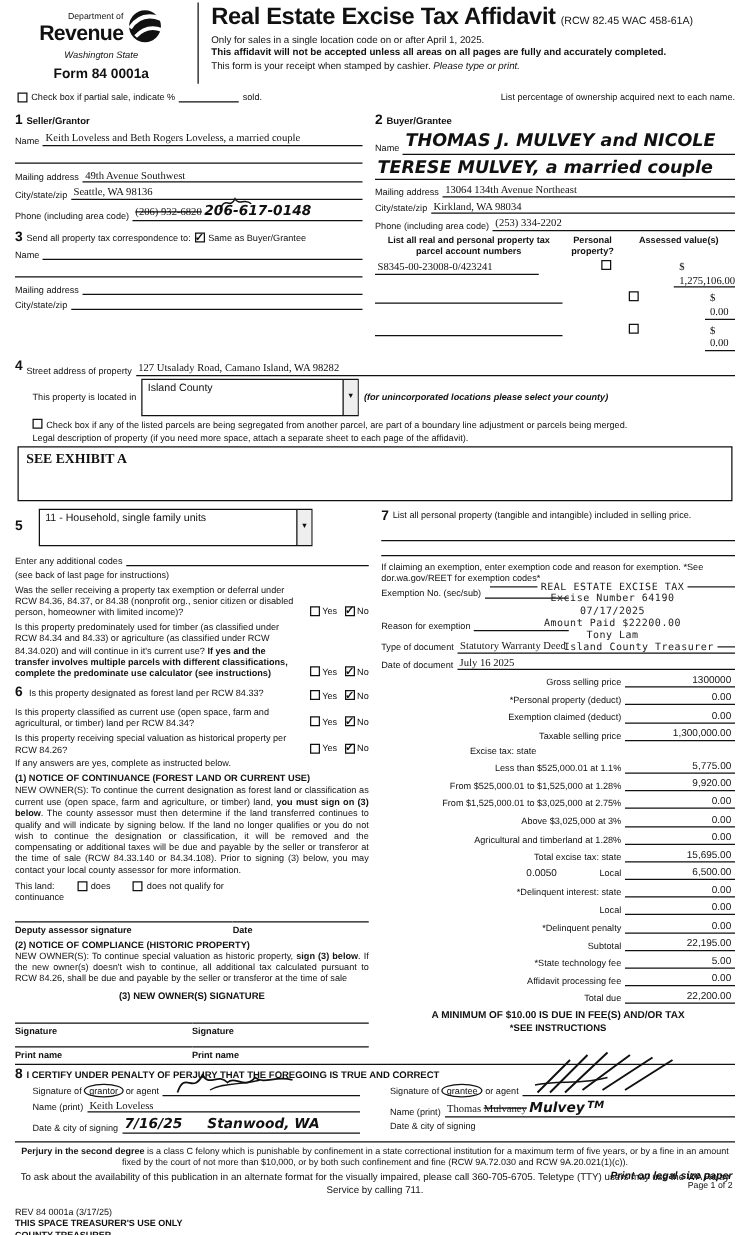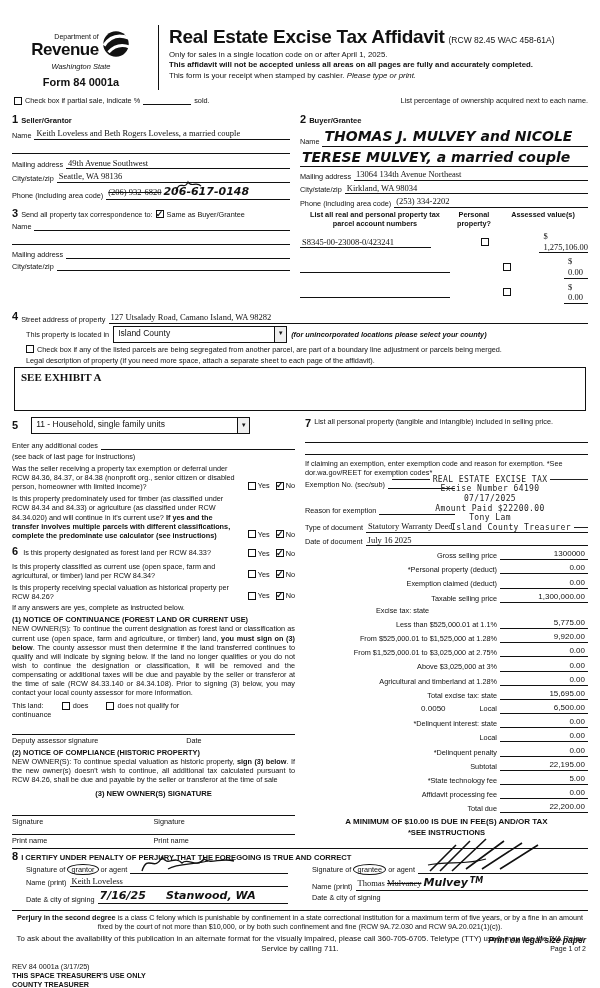--- a/index.html
+++ b/index.html
@@ -6,21 +6,21 @@
   html,body { background:#fff; }
   .page {
     position: relative;
     width: 600px; height: 988px;
     margin: 0 auto;
     background: #fff;
     color: #111;
     font-family: "Liberation Sans", sans-serif;
     font-size: 7.3px;
     line-height: 1.25;
-    padding: 23px 12px 0 12px;
+    padding: 0 12px 0 12px;
     overflow: hidden;
   }
   .serif { font-family: "Liberation Serif", serif; font-size: 8.5px; }
   .hand  { font-family: "DejaVu Sans", cursive; font-style: italic; font-weight: bold; font-size: 14px; }
   .struck { text-decoration: line-through; }
   .bold { font-weight: bold; }
   .italic { font-style: italic; }
 
   
   .hdr { display: flex; align-items: stretch; margin-bottom: 6px; }
@@ -52,43 +52,43 @@
   .pline { width: 48px; border-bottom: 1px solid #111; }
 
   .two-col { display: flex; gap: 10px; }
   .col { width: 50%; }
 
   .sec-head { display: flex; align-items: baseline; margin: 3px 0 1px 0; }
 
   
   .parcel-head { display: flex; font-weight: bold; text-align: center; margin-top: 2px; }
   .ph1 { width: 150px; } .ph2 { width: 48px; } .ph3 { flex: 1; }
-  .parcel-row { display: flex; align-items: center; margin-top: 3px; gap: 33px; }
+  .parcel-row { display: flex; align-items: flex-start; margin-top: 3px; gap: 33px; }
   .pr-num { width: 150px; border-bottom: 1px solid #111; min-height: 10px; padding-left: 2px; }
   .pr-cb { width: 48px; display: flex; justify-content: center; padding-bottom: 1px; }
   .pr-val { flex: 1; border-bottom: 1px solid #111; min-height: 10px; padding-left: 4px; }
 
   
-  .dd { display: inline-flex; align-items: stretch; border: 1.6px solid #111; background: #fff; height: 17px; }
+  .dd { display: inline-flex; align-items: stretch; border: 1.6px solid #111; background: #fff; height: 30px; }
   .dd-text { padding: 1px 4px 0 4px; font-size: 8.5px; }
   .dd-btn { width: 12px; border-left: 1.2px solid #111; display: flex; align-items: center; justify-content: center; font-size: 6px; background: #eee; }
 
   .legal-box { border: 1.5px solid #111; height: 44px; margin: 2px 2px 4px 2px; padding: 3px 6px; }
   .legal-text { font-family: "Liberation Serif", serif; font-weight: bold; font-size: 11px; }
 
   
   .q-row { display: flex; align-items: flex-end; margin-top: 3px; }
   .q-text { flex: 1; padding-right: 4px; }
   .yn { display: flex; align-items: center; gap: 2px; white-space: nowrap; flex: none; padding-bottom: 1px; }
   .yn .cb { margin-left: 4px; }
 
   .notice-title { font-weight: bold; margin-top: 3px; font-size: 7.4px; }
   .notice-body { text-align: justify; }
 
-  .sig-pair { display: flex; margin-top: 4px; }
+  .sig-pair { display: flex; margin-top: 4px; font-weight: bold; }
   .sig-pair .half { flex: 1; border-top: 1px solid #111; padding-top: 1px; }
 
   
   .exemption-wrap { position: relative; margin-top: 2px; }
   .stamp { position: absolute; right: 0; top: -4px; width: 196px; text-align: center;
            font-family: "DejaVu Sans Mono", monospace; font-size: 8px; color: #222; letter-spacing: 0.4px; line-height: 1.2; }
   .stamp-l1 { display: flex; align-items: center; gap: 3px; }
   .stamp-l1 .dash { flex: 1; border-top: 1.3px solid #222; }
   .stamp-l6 { display: flex; align-items: center; gap: 3px; }
   .stamp-l6 .dash { width: 14px; border-top: 1.3px solid #222; }

